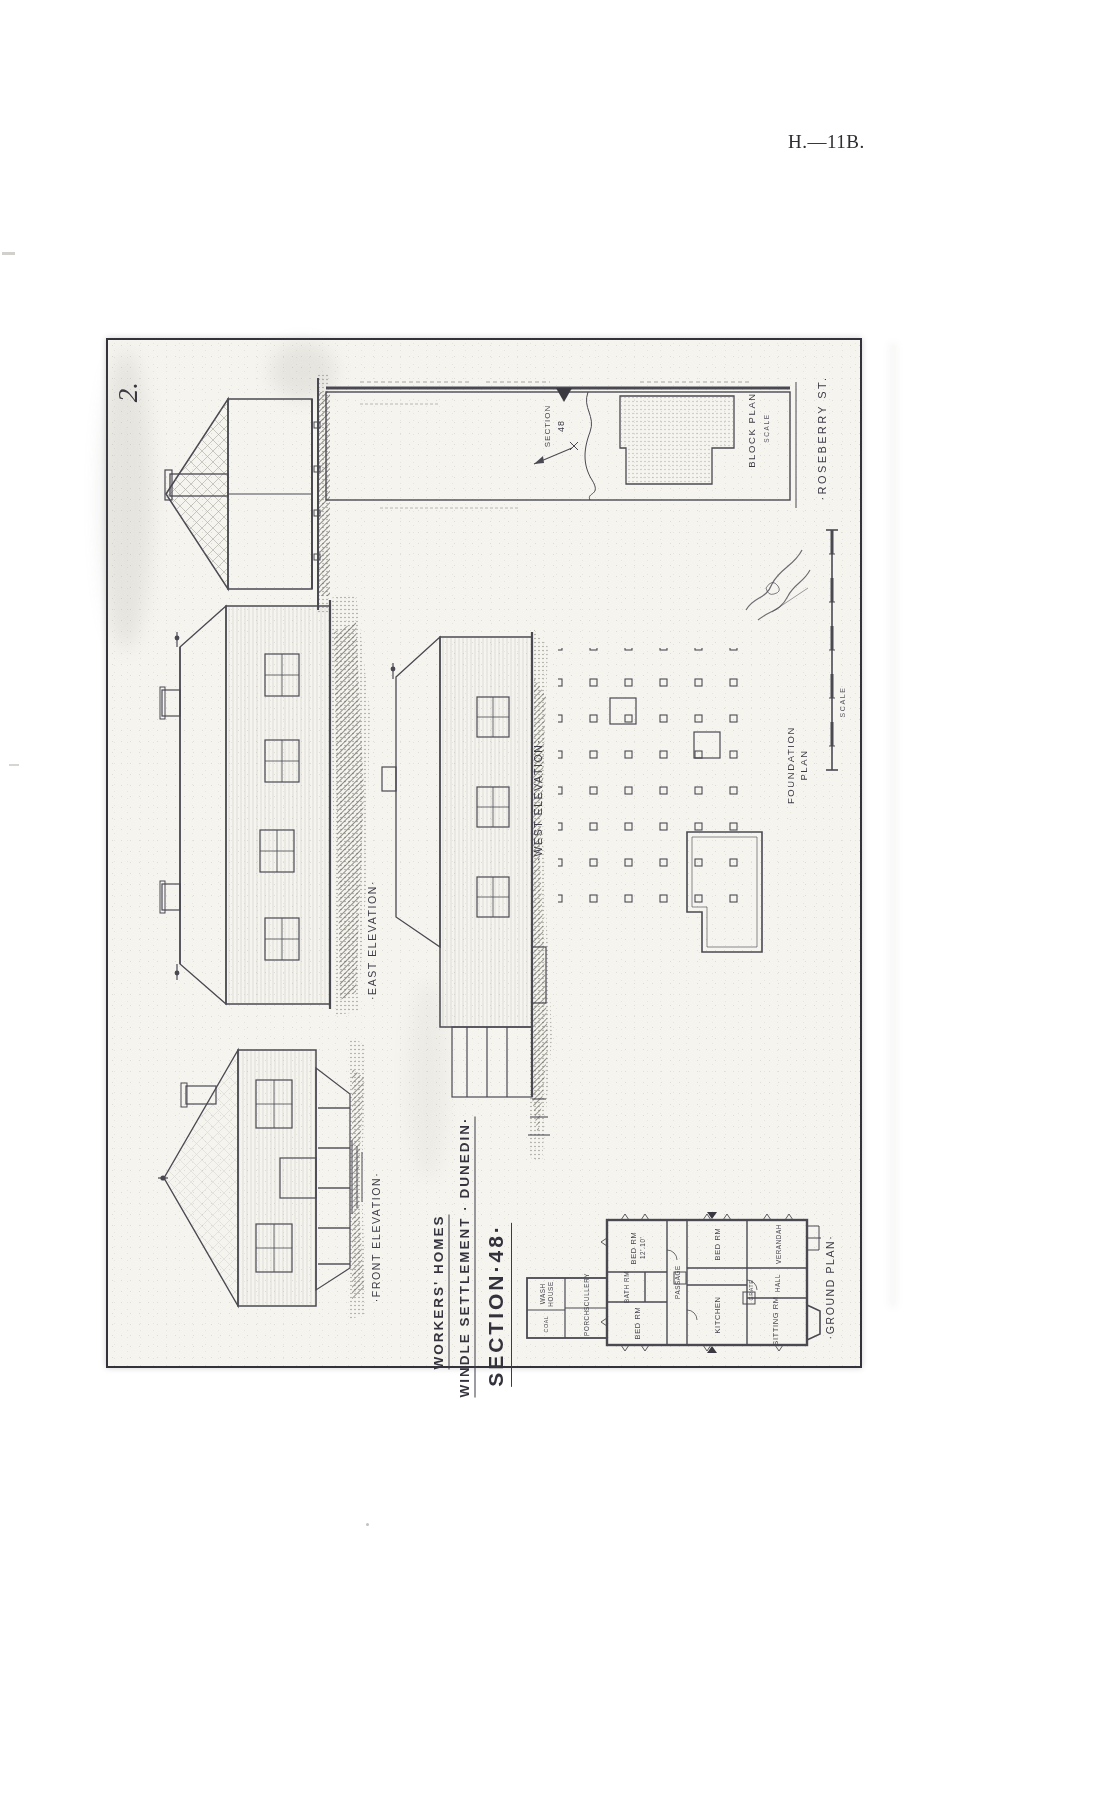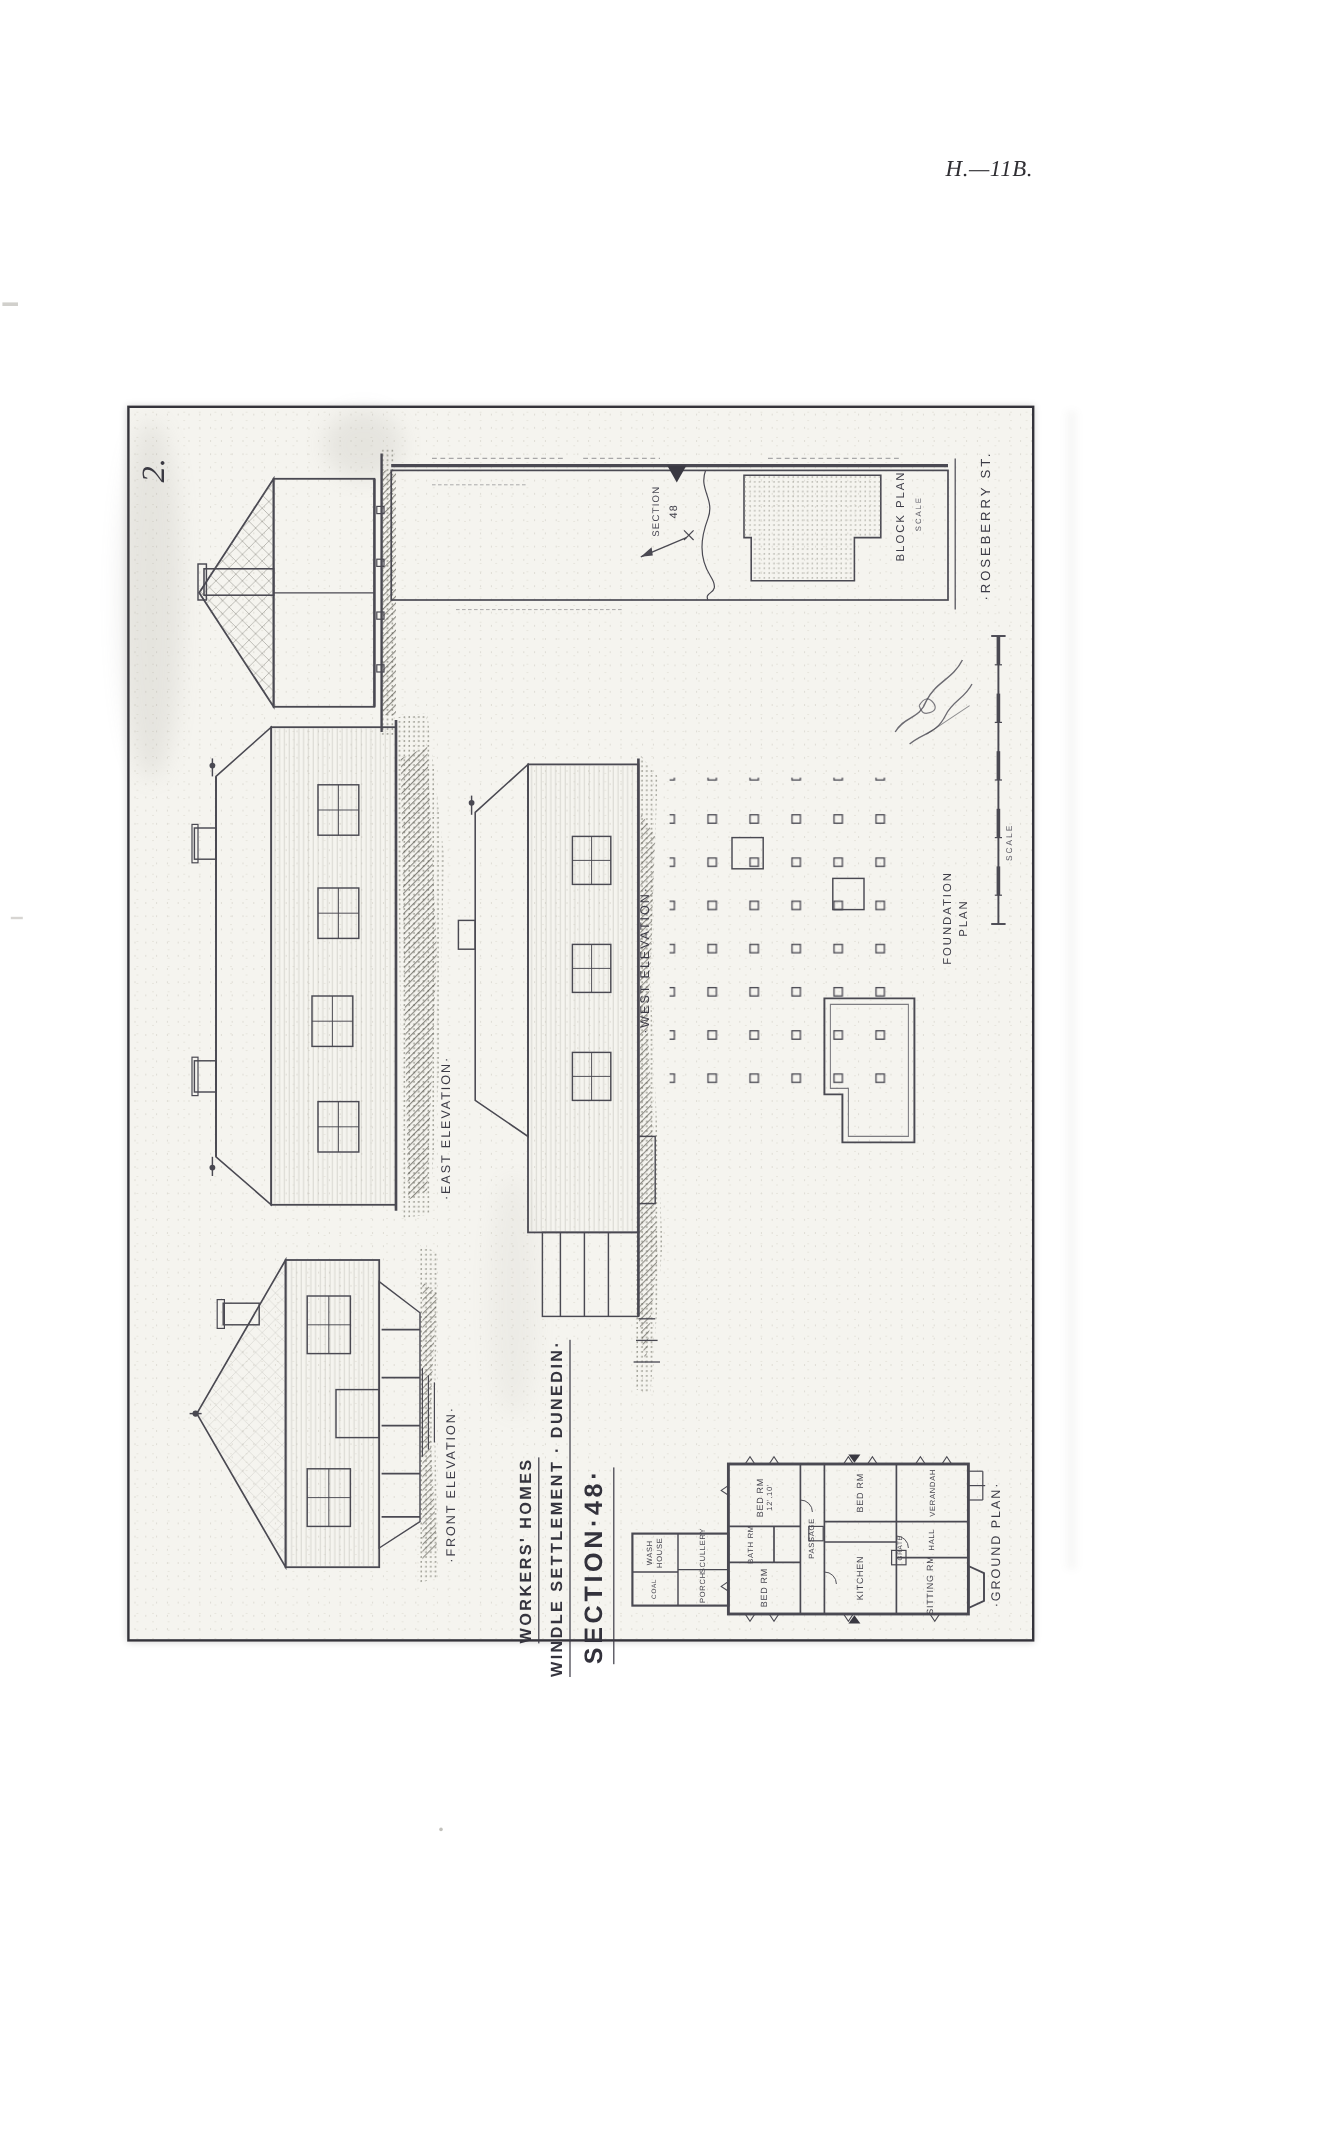--- a/index.html
+++ b/index.html
@@ -60,21 +60,21 @@
       <pattern id="lat" width="11" height="11" patternUnits="userSpaceOnUse">
         <line x1="0" y1="0" x2="11" y2="11" stroke="#7c7b73" stroke-width="0.7"></line>
         <line x1="11" y1="0" x2="0" y2="11" stroke="#7c7b73" stroke-width="0.7"></line>
       </pattern>
       <pattern id="piers" width="35" height="36" patternUnits="userSpaceOnUse">
         <rect x="3" y="3" width="7" height="7" fill="none" stroke="#4a4952" stroke-width="1.1"></rect>
       </pattern>
     </defs>
   </svg>
 
-  <div class="hdr" style="left:788px;top:131px;font-style:italic;">H.—11B.</div>
+  <div class="hdr" style="left:788px;top:131px;">H.—11B.</div>
   <div class="mark" style="left:2px;top:252px;width:13px;height:3px;opacity:.45;"></div>
   <div class="mark" style="left:9px;top:764px;width:10px;height:2px;opacity:.4;"></div>
   <div class="mark" style="left:366px;top:1523px;width:3px;height:3px;border-radius:50%;opacity:.6;"></div>
   <div class="streak" style="left:886px;top:342px;width:14px;height:966px;"></div>
 
   <div class="plate">
 
     <div class="smudge" style="left:162px;top:2px;width:66px;height:58px;"></div>
     <div class="smudge" style="left:-8px;top:10px;width:52px;height:300px;"></div>
     <div class="smudge" style="left:300px;top:640px;width:40px;height:200px;opacity:.08;"></div>

